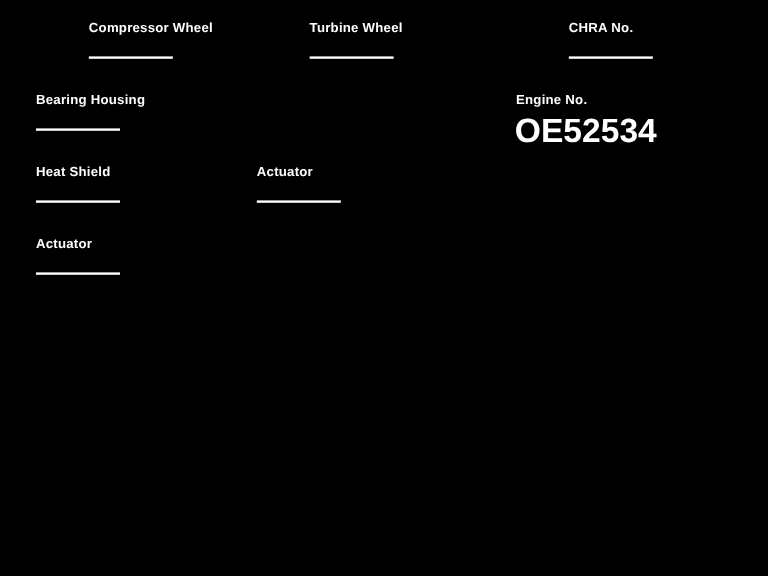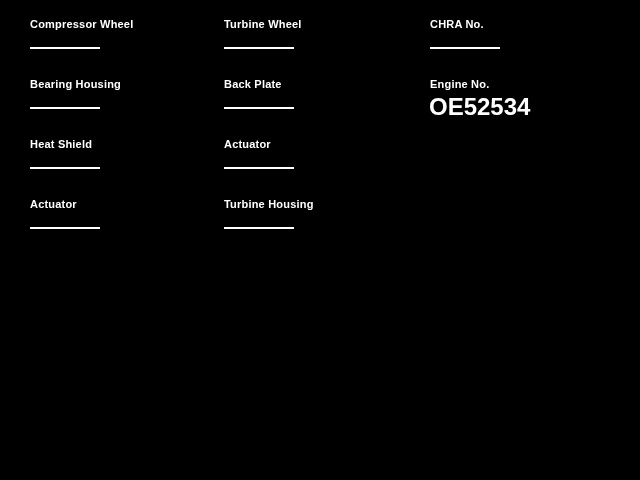--- a/index.html
+++ b/index.html
@@ -18,23 +18,23 @@
     width: 640px;
     height: 480px;
     background: #000000;
   }
   .cell {
     position: absolute;
     width: 195px;
     height: 58px;
   }
   .c0 { left: 30px; }
-  .c1 { left: 224px; }
+  .c1 { left: 214px; }
   .c2 { left: 430px; }
-  .r0 { top: 18px; }
+  .r0 { top: 18px; margin-left: 44px; }
   .r1 { top: 78px; }
   .r2 { top: 138px; }
   .r3 { top: 198px; }
   .label {
     position: absolute;
     top: 0;
     left: 0;
     font-size: 11px;
     font-weight: bold;
     color: #ffffff;
@@ -46,21 +46,21 @@
     top: 29px;
     left: 0;
     width: 70px;
     height: 2px;
     background: #ffffff;
   }
   .value {
     position: absolute;
     top: 15px;
     left: -1px;
-    font-size: 24px;
+    font-size: 28px;
     font-weight: bold;
     color: #ffffff;
     white-space: nowrap;
   }
 </style>
 </head>
 <body>
 
 <div class="screen">
 
@@ -74,40 +74,32 @@
   </div>
   <div class="cell c2 r0">
     <span class="label">CHRA No.</span>
     <div class="blank"></div>
   </div>
 
   <div class="cell c0 r1">
     <span class="label">Bearing Housing</span>
     <div class="blank"></div>
   </div>
-  <div class="cell c1 r1">
-    <span class="label">Back Plate</span>
-    <div class="blank"></div>
-  </div>
   <div class="cell c2 r1">
     <span class="label">Engine No.</span>
     <span class="value">OE52534</span>
   </div>
 
   <div class="cell c0 r2">
     <span class="label">Heat Shield</span>
     <div class="blank"></div>
   </div>
   <div class="cell c1 r2">
     <span class="label">Actuator</span>
     <div class="blank"></div>
   </div>
 
   <div class="cell c0 r3">
     <span class="label">Actuator</span>
     <div class="blank"></div>
   </div>
-  <div class="cell c1 r3">
-    <span class="label">Turbine Housing</span>
-    <div class="blank"></div>
-  </div>
 
 </div>
 
 </body></html>

